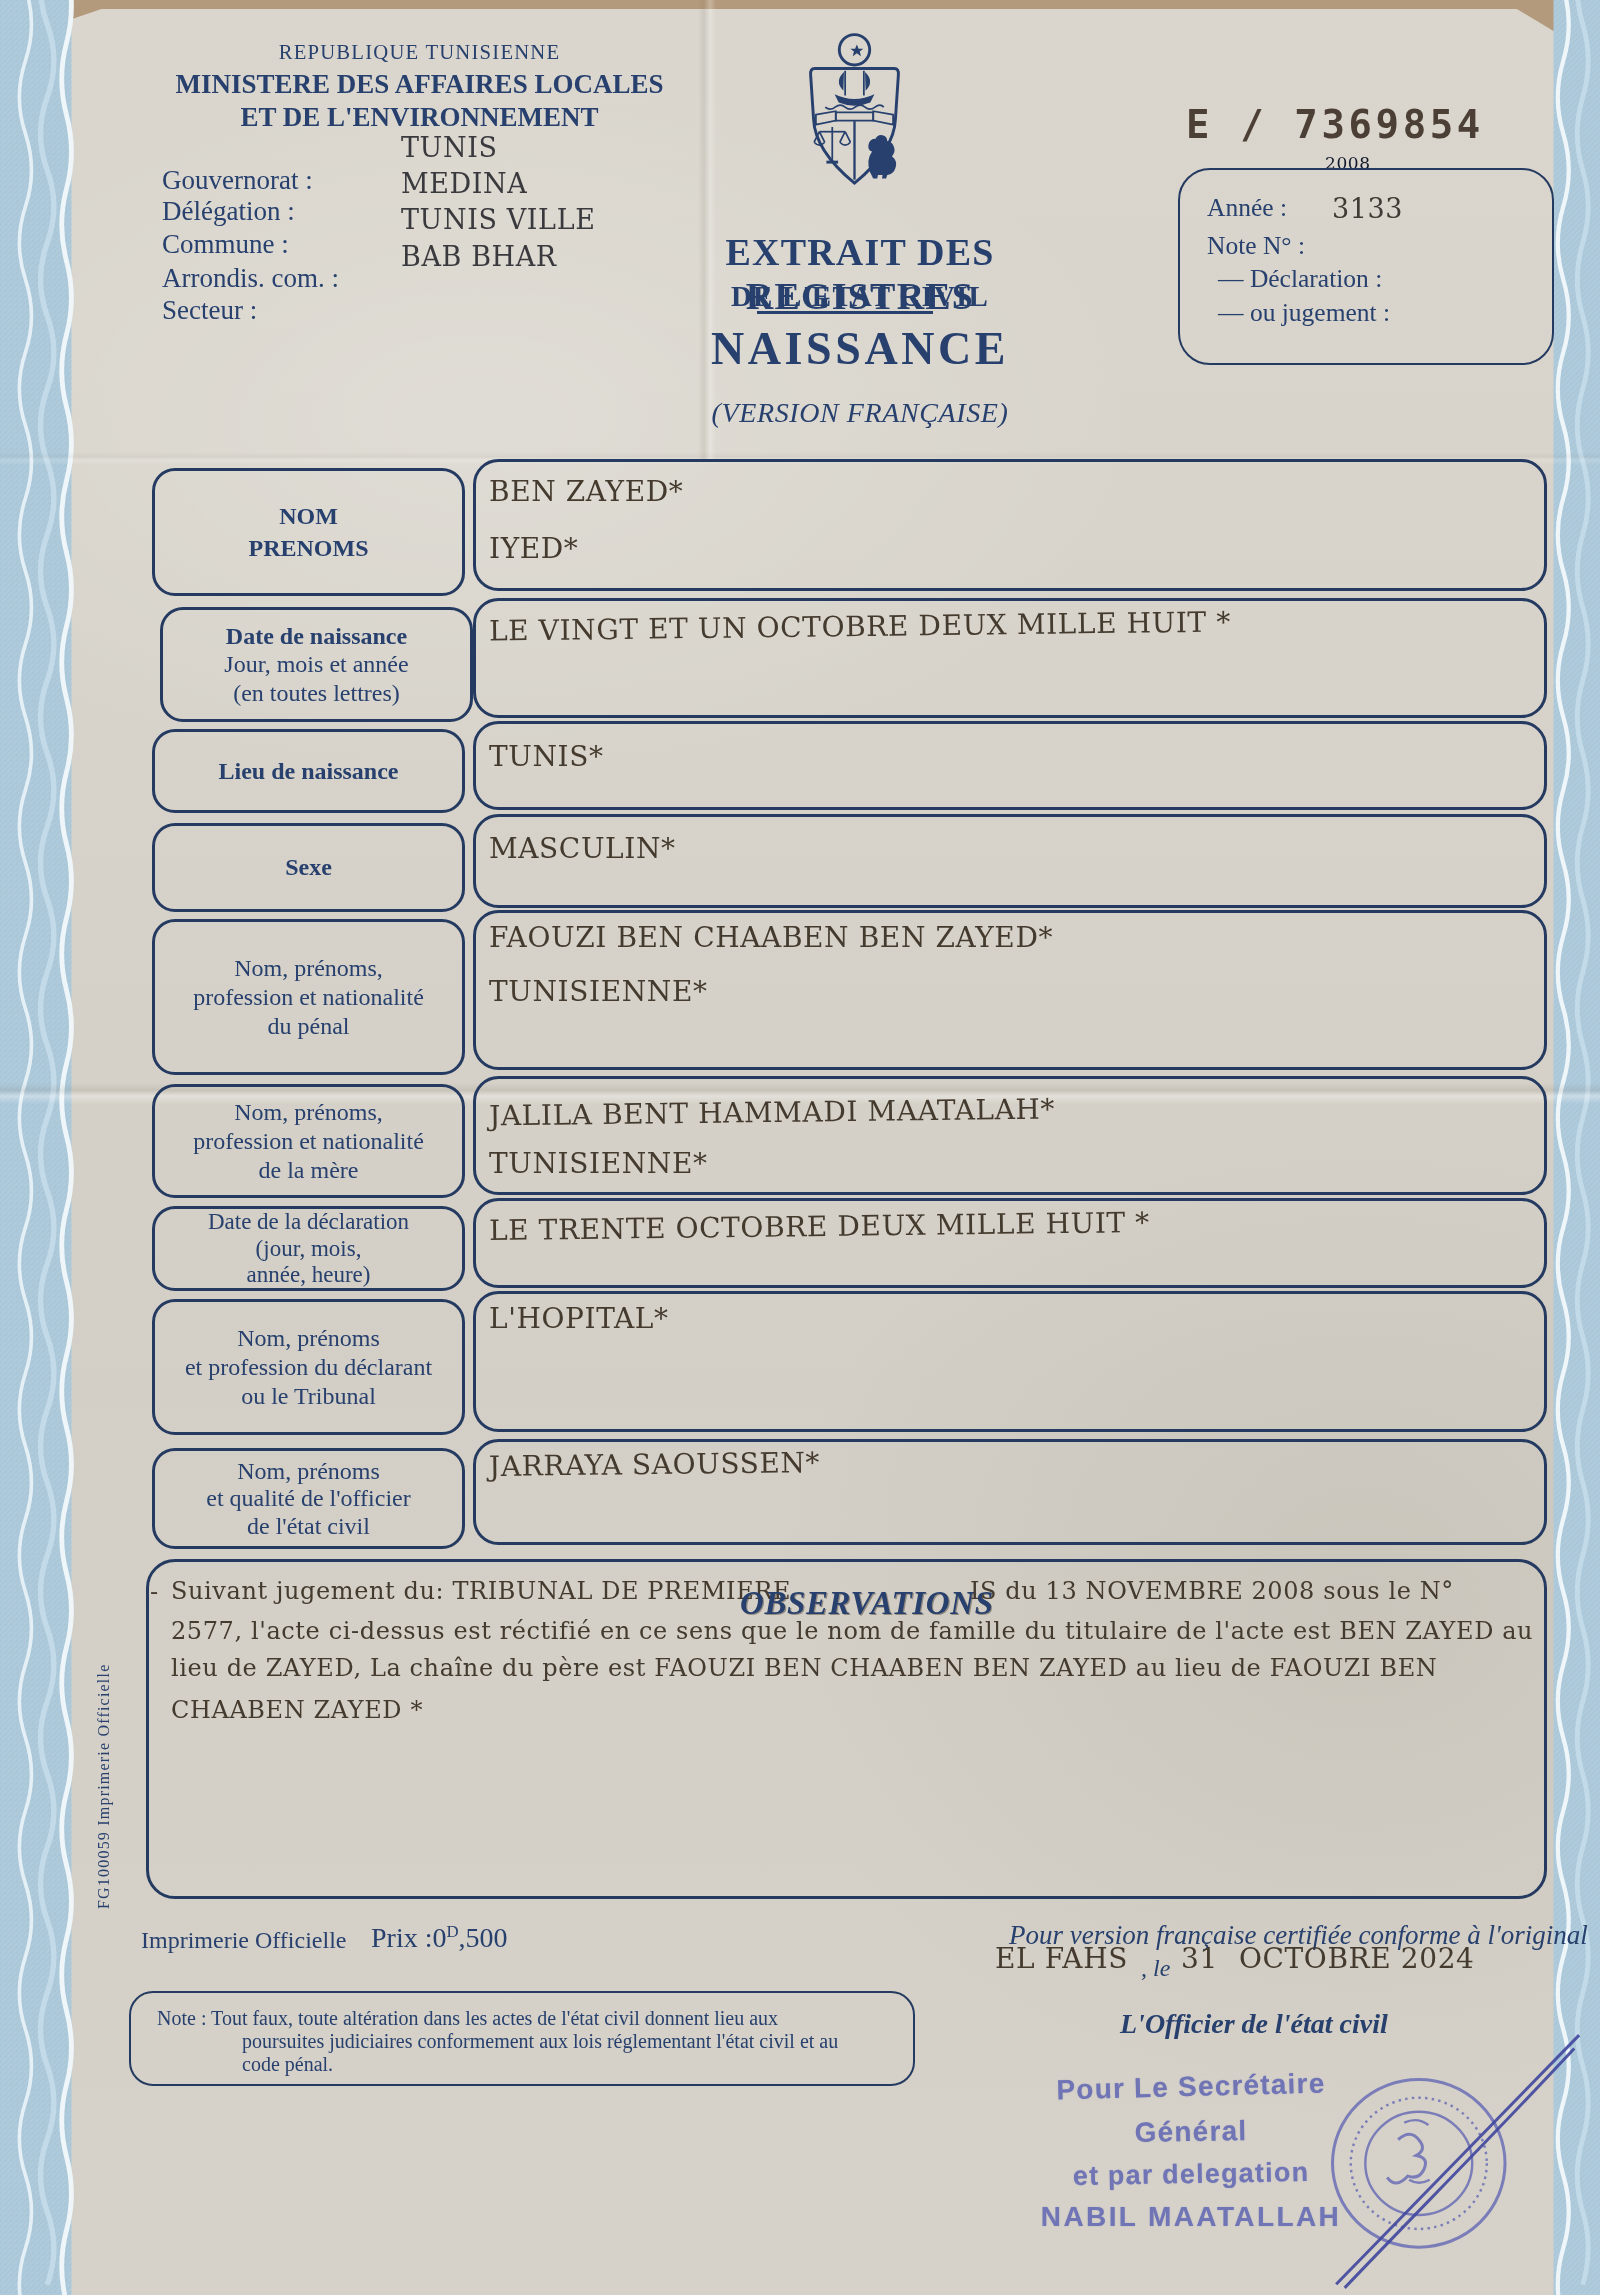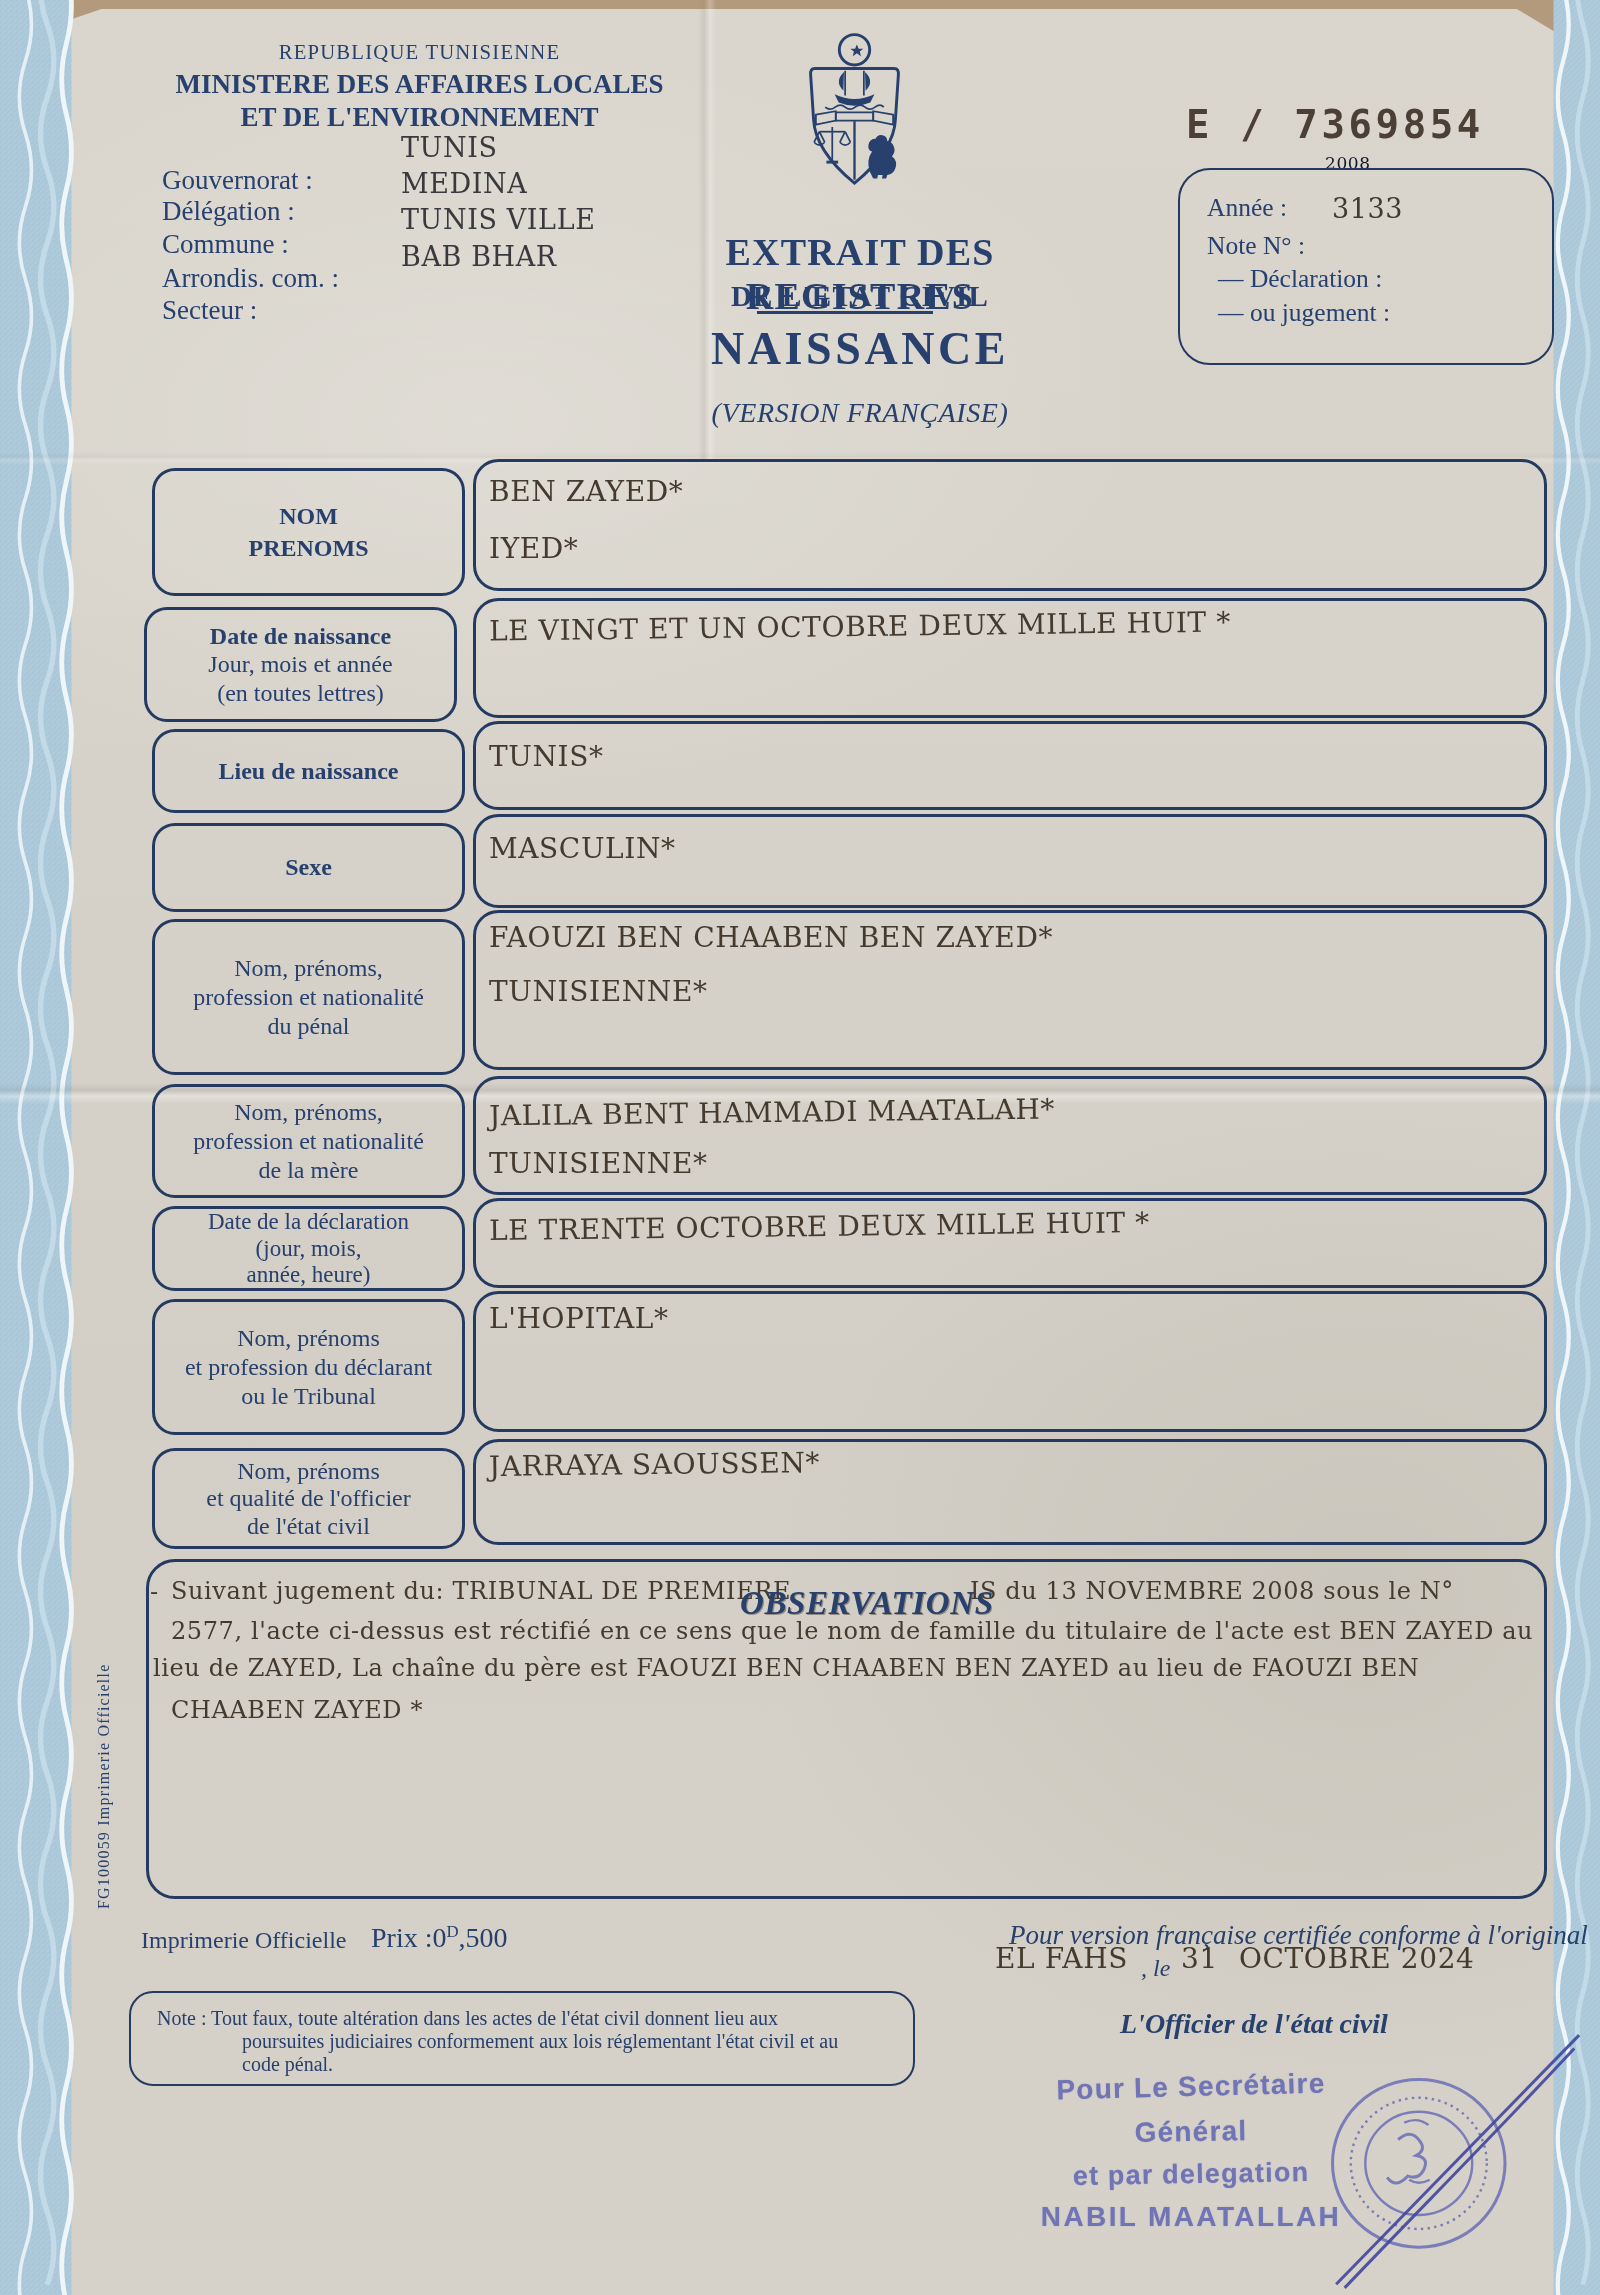--- a/index.html
+++ b/index.html
@@ -124,21 +124,21 @@
 
   <div class="abs valcell" style="left:473px;top:459px;width:1068px;height:126px;"></div>
   <div class="abs lblcell" style="left:152px;top:468px;width:307px;height:122px;">
     <span class="lbl b">NOM</span>
     <span class="lbl b">PRENOMS</span>
   </div>
   <div class="abs typed val" style="left:489px;top:478px;">BEN ZAYED*</div>
   <div class="abs typed val" style="left:489px;top:535px;">IYED*</div>
 
   <div class="abs valcell" style="left:473px;top:598px;width:1068px;height:114px;"></div>
-  <div class="abs lblcell" style="left:144px;top:607px;width:307px;height:109px;gap:2.4px;">
+  <div class="abs lblcell" style="left:160px;top:607px;width:307px;height:109px;gap:2.4px;">
     <span class="lbl b">Date de naissance</span>
     <span class="lbl">Jour, mois et année</span>
     <span class="lbl">(en toutes lettres)</span>
   </div>
   <div class="abs typed val tilt" style="left:489px;top:613px;">LE VINGT ET UN OCTOBRE  DEUX MILLE HUIT *</div>
 
   <div class="abs valcell" style="left:473px;top:721px;width:1068px;height:83px;"></div>
   <div class="abs lblcell" style="left:152px;top:729px;width:307px;height:78px;">
     <span class="lbl b">Lieu de naissance</span>
   </div>
@@ -191,21 +191,21 @@
     <span class="lbl">de l'état civil</span>
   </div>
   <div class="abs typed val tilt" style="left:489px;top:1451px;">JARRAYA SAOUSSEN*</div>
 
   <div class="abs valcell" style="left:146px;top:1559px;width:1395px;height:334px;border-radius:29px;"></div>
   <div class="abs typed" style="left:150px;top:1578px;font-size:24px;">-</div>
   <div class="abs typed" style="left:171px;top:1577px;font-size:24px;">Suivant jugement du: TRIBUNAL DE PREMIERE</div>
   <div class="abs navy b i" style="left:740px;top:1566px;font-size:33px;letter-spacing:0.6px;text-shadow:1.2px 0.6px 0 rgba(68,58,46,.45);">OBSERVATIONS</div>
   <div class="abs typed" style="left:970px;top:1577px;font-size:24px;">IS du 13 NOVEMBRE 2008 sous le N°</div>
   <div class="abs typed" style="left:171px;top:1617px;font-size:24px;">2577, l'acte ci-dessus est réctifié en ce sens que  le nom de famille du titulaire de l'acte est BEN ZAYED au</div>
-  <div class="abs typed" style="left:153px;top:1654px;font-size:24px;">lieu de ZAYED, La chaîne du père est FAOUZI BEN CHAABEN BEN ZAYED au lieu de FAOUZI BEN</div>
+  <div class="abs typed" style="left:171px;top:1654px;font-size:24px;">lieu de ZAYED, La chaîne du père est FAOUZI BEN CHAABEN BEN ZAYED au lieu de FAOUZI BEN</div>
   <div class="abs typed" style="left:171px;top:1696px;font-size:24px;">CHAABEN ZAYED *</div>
 
   <div class="abs navy" style="left:95px;top:1544px;height:365px;writing-mode:vertical-rl;transform:rotate(180deg);font-size:16px;letter-spacing:1.2px;">FG100059  Imprimerie Officielle</div>
 
   <div class="abs navy" style="left:141px;top:1927px;font-size:24px;">Imprimerie Officielle</div>
   <div class="abs navy" style="left:371px;top:1922px;font-size:28px;">
     <span>Prix :0</span><sup>D</sup><span>,500</span>
   </div>
 
   <div class="abs valcell" style="left:129px;top:1991px;width:782px;height:91px;border-radius:24px;border-width:2.4px;"></div>

